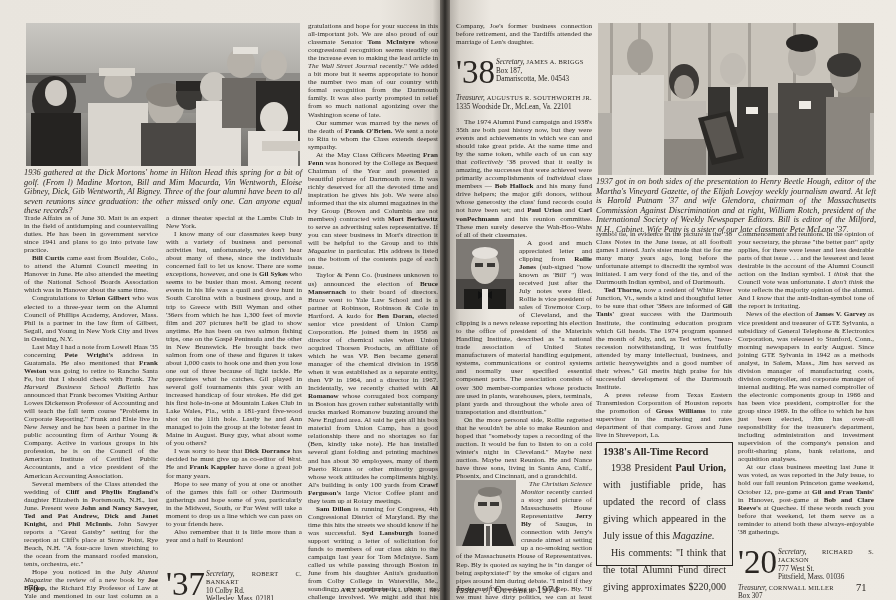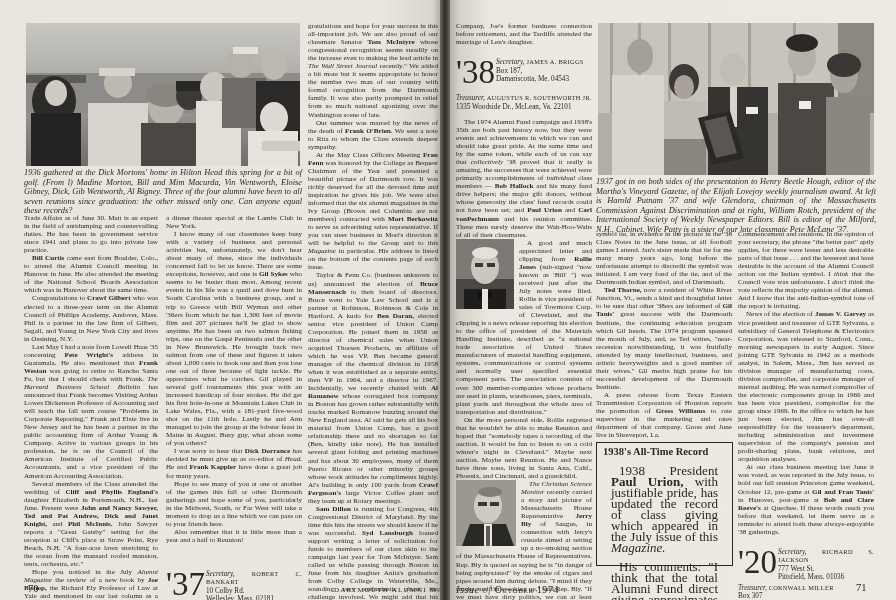--- a/index.html
+++ b/index.html
@@ -18,21 +18,21 @@
   .caption{position:absolute;font-style:italic;font-size:8.4px;line-height:9.6px;text-align:justify;}
   .classhead{position:relative;height:34px;margin:4px 0 2px 0;}
   .classhead .yr{position:absolute;left:0;top:-4px;font-size:33px;line-height:36px;font-family:"Liberation Serif",serif;}
   .classhead .sec{position:absolute;left:40px;top:0;font-size:7.2px;line-height:8.4px;}
   .sc{font-variant:small-caps;letter-spacing:.3px;font-size:6.4px;}
   .treas{font-size:7.2px;line-height:8.4px;margin-bottom:7px;}
   .folio{position:absolute;font-size:10.5px;}
   .footer{position:absolute;font-size:7px;letter-spacing:1.2px;}
   .box{position:absolute;border:1.4px solid #2a2622;padding:3px 6px 4px 6px;box-sizing:border-box;}
   .box h3{margin:0 0 2px 0;font-size:10.5px;text-align:left;font-weight:bold;}
-  .box p{margin:8px;text-indent:8px;font-size:13px;line-height:11px;text-align:justify;}
+  .box p{margin:0;text-indent:8px;font-size:10px;line-height:17px;text-align:justify;}
   .float-photo{float:left;margin:0 5px 2px 0;}
 </style>
 </head>
 <body>
 
 <div class="spread">
 
   <div class="page left">
 
     <div class="photo" style="left:26px;top:23px;width:274px;height:143px;">
@@ -68,32 +68,32 @@
         <ellipse cx="248" cy="95" rx="14" ry="16" fill="#dedad3"></ellipse>
           <rect x="222" y="108" width="50" height="35" fill="#e6e2dc"></rect>
         <rect x="236" y="118" width="38" height="10" fill="#cfcac2"></rect>
       </svg>
     </div>
     <div class="caption" style="left:24px;top:168px;width:278px;">1936 gathered at the Dick Mortons' home in Hilton Head this spring for a bit of golf. (From l) Madine Morton, Bill and Mim Macurda, Vin Wentworth, Eloise Gibney, Dick, Gib Wentworth, Al Bigney. Three of the four alumni have been to all seven reunions since graduation: the other missed only one. Can anyone equal these records?</div>
 
     <div class="col" style="left:24px;top:214px;width:134px;">
       <p class="ni">Trade Affairs as of June 30. Matt is an expert in the field of antidumping and countervailing duties. He has been in government service since 1941 and plans to go into private law practice.</p>
       <p><b>Bill Curtis</b> came east from Boulder, Colo., to attend the Alumni Council meeting in Hanover in June. He also attended the meeting of the National School Boards Association which was in Hanover about the same time.</p>
-      <p>Congratulations to <b>Crawf Gilbert</b> who was elected to a three-year term on the Alumni Council of Phillips Academy, Andover, Mass. Phil is a partner in the law firm of Gilbert, Segall, and Young in New York City and lives in Ossining, N.Y.</p>
+      <p>Congratulations to <b>Urion Gilbert</b> who was elected to a three-year term on the Alumni Council of Phillips Academy, Andover, Mass. Phil is a partner in the law firm of Gilbert, Segall, and Young in New York City and lives in Ossining, N.Y.</p>
       <p>Last May I had a note from Lowell Haas '35 concerning <b>Pete Wright's</b> address in Guatamala. He also mentioned that <b>Frank Weston</b> was going to retire to Rancho Santa Fe, but that I should check with Frank. <i>The Harvard Business School Bulletin</i> has announced that Frank becomes Visiting Arthur Lowes Dickenson Professor of Accounting and will teach the fall term course "Problems in Corporate Reporting." Frank and Elsie live in New Jersey and he has been a partner in the public accounting firm of Arthur Young &amp; Company. Active in various groups in his profession, he is on the Council of the American Institute of Certified Public Accountants, and a vice president of the American Accounting Association.</p>
       <p>Several members of the Class attended the wedding of <b>Cliff and Phyllis England's</b> daughter Elizabeth in Portsmouth, N.H., last June. Present were <b>John and Nancy Sawyer, Ted and Pat Andrew, Dick and Janet Knight,</b> and <b>Phil McInnis.</b> John Sawyer reports a "Great Gatsby" setting for the reception at Cliff's place at Straw Point, Rye Beach, N.H. "A four-acre lawn stretching to the ocean from the mansard roofed mansion, tents, orchestra, etc."</p>
       <p>Hope you noticed in the July <i>Alumni Magazine</i> the review of a new book by <b>Joe Bishop,</b> the Richard Ely Professor of Law at Yale and mentioned in our last column as a Foundation award recipient.</p>
 
     </div>
     <div class="folio" style="left:28px;top:583px;">70</div>
 
     <div class="col" style="left:166px;top:214px;width:136px;">
       <p class="ni">a dinner theater special at the Lambs Club in New York.</p>
       <p>I know many of our classmates keep busy with a variety of business and personal activities but, unfortunately, we don't hear about many of these, since the individuals concerned fail to let us know. There are some exceptions, however, and one is <b>Gil Sykes</b> who seems to be busier than most. Among recent events in his life was a quail and dove hunt in South Carolina with a business group, and a trip to Greece with Bill Wyman and other '36ers from which he has 1,300 feet of movie film and 207 pictures he'll be glad to show anytime. He has been on two salmon fishing trips, one on the Gaspé Peninsula and the other in New Brunswick. He brought back two salmon from one of these and figures it takes about 1,000 casts to hook one and then you lose one out of three because of light tackle. He appreciates what he catches. Gil played in several golf tournaments this year with an increased handicap of four strokes. He did get his first hole-in-one at Mountain Lakes Club in Lake Wales, Fla., with a 181-yard five-wood shot on the 11th hole. Lastly he and Ann managed to join the group at the lobster feast in Maine in August. Busy guy, what about some of you others?</p>
-      <p>I was sorry to hear that <b>Dick Dorrance</b> has decided he must give up as co-editor of <i>Head.</i> He and <b>Frank Kappler</b> have done a great job for many years.</p>
+      <p>I was sorry to hear that <b>Dick Dorrance</b> has decided he must give up as co-editor of <i>West.</i> He and <b>Frank Kappler</b> have done a great job for many years.</p>
       <p>Hope to see many of you at one or another of the games this fall or other Dartmouth gatherings and hope some of you, particularly in the Midwest, South, or Far West will take a moment to drop us a line which we can pass on to your friends here.</p>
       <p>Also remember that it is little more than a year and a half to Reunion!</p>
 
       <div style="height:22px"></div>
       <div class="classhead">
         <span class="yr">'37</span>
         <div class="sec">
           <div><i>Secretary,</i> <span class="sc">ROBERT C. BANKART</span></div>
           <div>10 Colby Rd.</div>
           <div>Wellesley, Mass. 02181</div>

